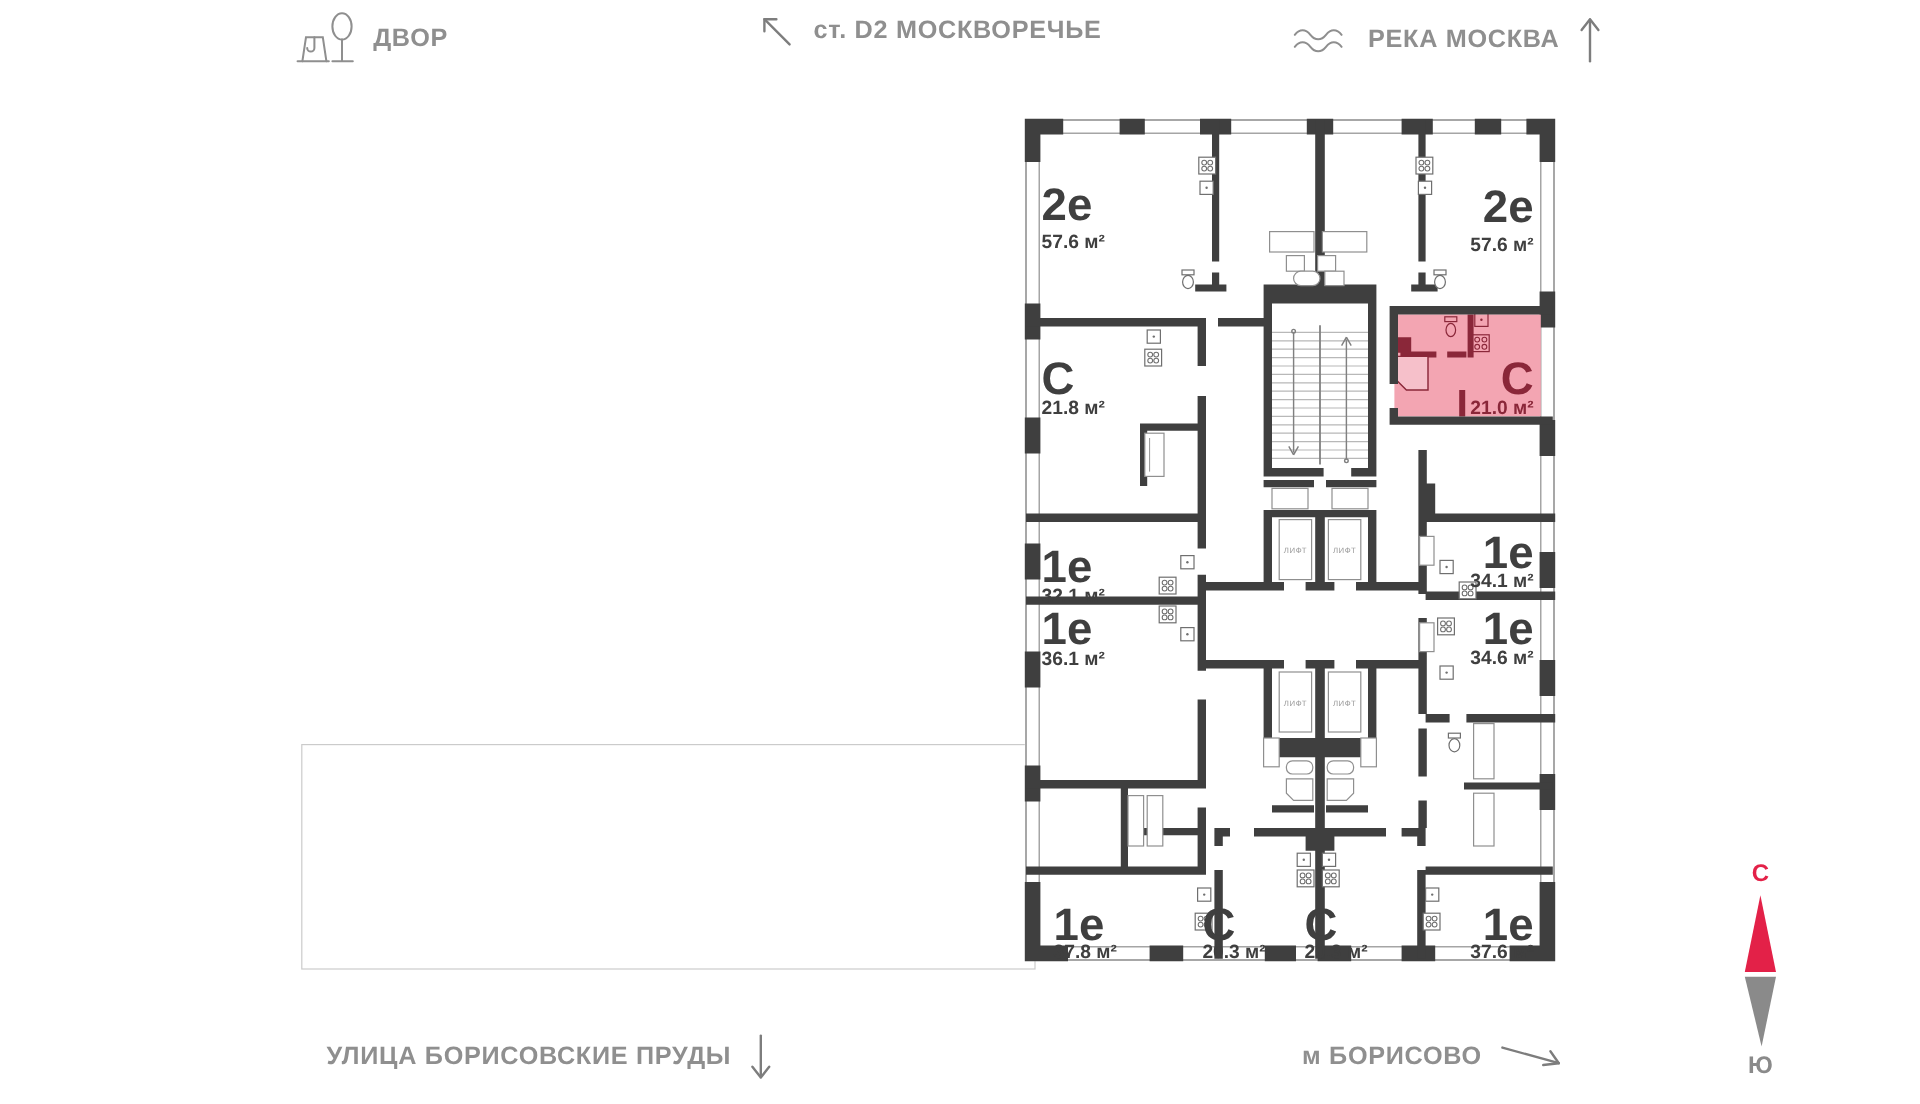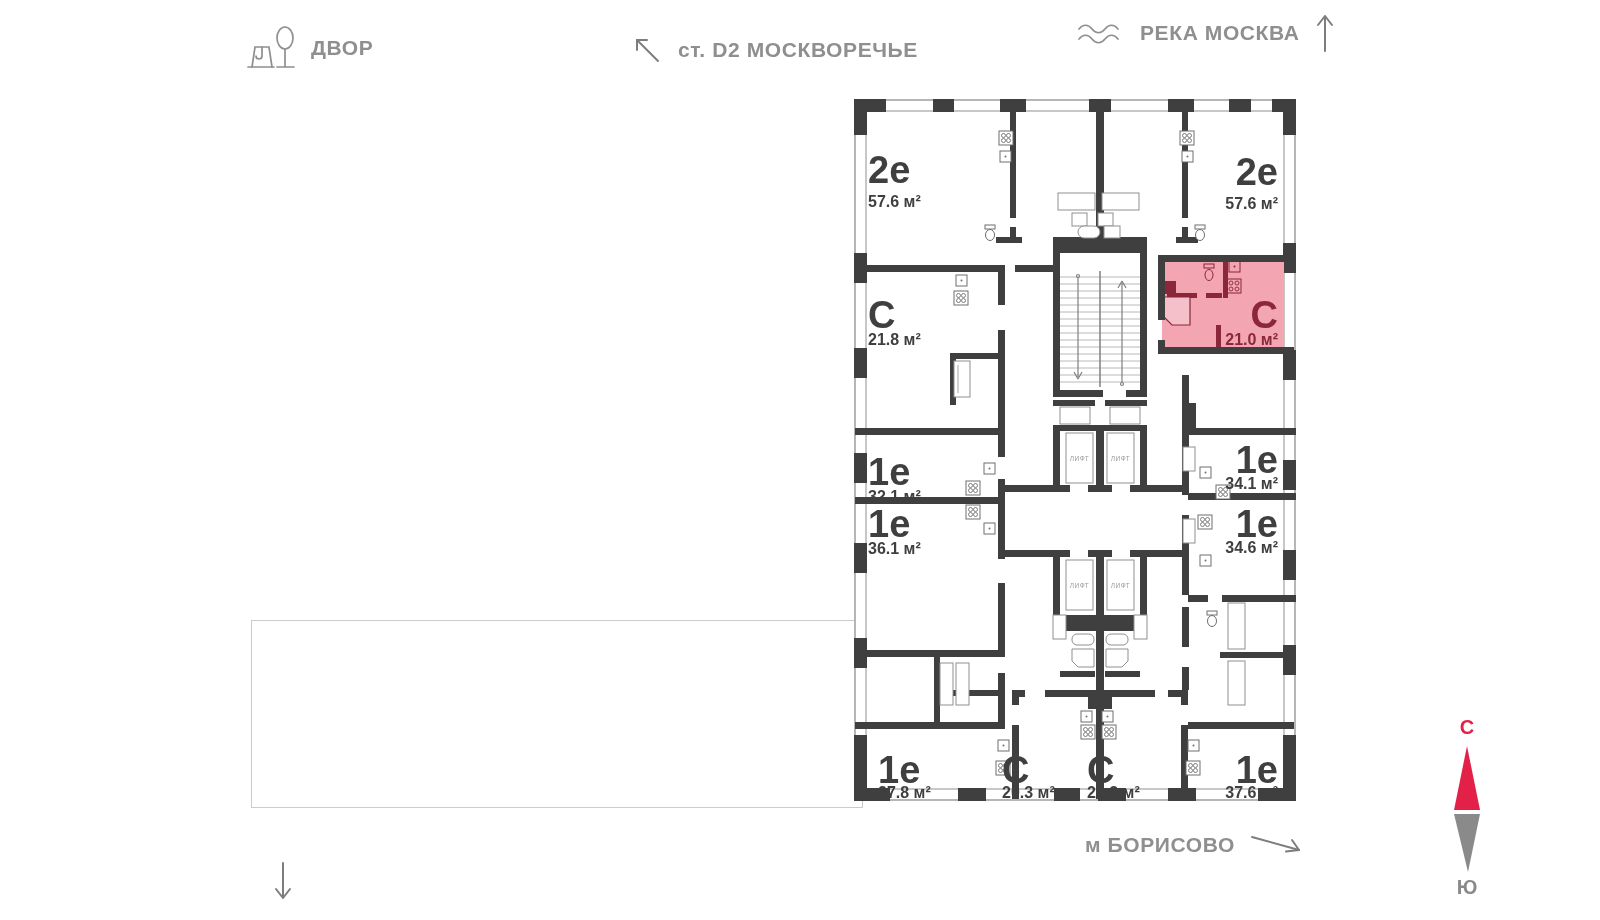--- a/index.html
+++ b/index.html
@@ -16,34 +16,34 @@
   .t-area{font-size:16px;font-weight:700;fill:#3f3f3f;}
   .t-red{fill:#8a2739;}
   .t-lift{font-size:6.5px;font-weight:400;fill:#9a9a9a;letter-spacing:.5px;}
   .wallstroke{fill:#ffffff;stroke:#8f8f8f;stroke-width:1;}
 </style>
 </head>
 <body>
 
 <div class="canvas">
 
-  <div class="maplabel" style="left:243px;top:24px;height:48px;">
+  <div class="maplabel" style="left:243px;top:8px;height:48px;">
     <svg width="54" height="46" viewBox="0 0 54 46">
       <g fill="none" stroke="#8f8f8f" stroke-width="1.7" stroke-linecap="round">
         <path d="M5 42 H31"></path>
         <path d="M9 42 L12 22 H26 L29 42"></path>
         <path d="M19 22 V31 a3 3 0 0 1 -6 0"></path>
         <ellipse cx="42" cy="13" rx="8" ry="11"></ellipse>
         <path d="M42 24 V42 M34 42 H51"></path>
       </g>
     </svg>
     <span>ДВОР</span>
   </div>
 
-  <div class="maplabel" style="left:632px;top:30px;height:40px;gap:16px;">
+  <div class="maplabel" style="left:632px;top:6px;height:40px;gap:16px;">
     <svg width="30" height="30" viewBox="0 0 30 30">
       <g fill="none" stroke="#7d7d7d" stroke-width="2" stroke-linecap="round">
         <path d="M26 26 L5 5"></path>
           <path d="M5 5 H15 M5 5 V15"></path>
       </g>
     </svg>
     <span>ст. D2 МОСКВОРЕЧЬЕ</span>
   </div>
 
   <div class="maplabel" style="left:1076px;top:10px;height:46px;justify-content:flex-end;">
@@ -56,29 +56,30 @@
     <span>РЕКА МОСКВА</span>
     <svg width="22" height="42" viewBox="0 0 22 42">
       <g fill="none" stroke="#7d7d7d" stroke-width="2" stroke-linecap="round">
         <path d="M11 39 V5"></path>
           <path d="M11 4 L4 13 M11 4 L18 13"></path>
       </g>
     </svg>
   </div>
 
   <div class="maplabel" style="left:272px;top:860px;height:42px;">
+    <span>УЛИЦА БОРИСОВСКИЕ ПРУДЫ</span>
     <svg width="22" height="42" viewBox="0 0 22 42">
       <g fill="none" stroke="#7d7d7d" stroke-width="2" stroke-linecap="round">
         <path d="M11 3 V36"></path>
           <path d="M11 38 L4 29 M11 38 L18 29"></path>
       </g>
     </svg>
   </div>
 
-  <div class="maplabel" style="left:1085px;top:824px;height:42px;">
+  <div class="maplabel" style="left:1085px;top:860px;height:42px;">
     <span>м БОРИСОВО</span>
     <svg width="56" height="26" viewBox="0 0 56 26">
       <g fill="none" stroke="#7d7d7d" stroke-width="2" stroke-linecap="round">
         <path d="M3 5 L50 18"></path>
           <path d="M50 18 L37 19.5 M50 18 L43 8"></path>
       </g>
     </svg>
   </div>
 
   <div class="neighbor"></div>

